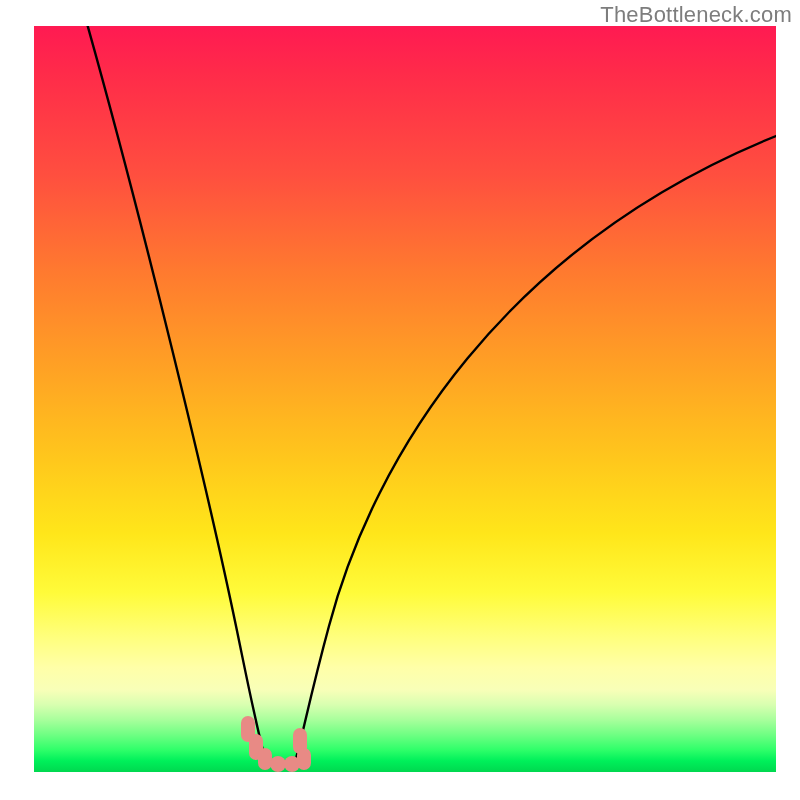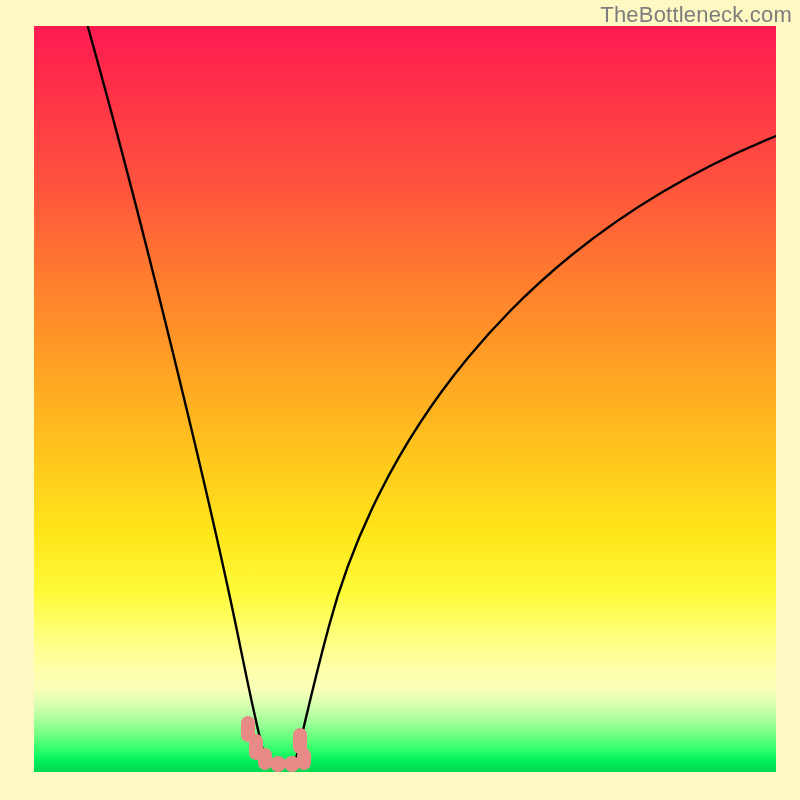--- a/index.html
+++ b/index.html
@@ -10,21 +10,21 @@
     background: #000;
     overflow: hidden;
     font-family: Arial, Helvetica, sans-serif;
   }
   .frame {
     position: absolute;
     left: 0;
     top: 0;
     width: 800px;
     height: 800px;
-    background: #fef9c3;
+    background: #ffffff;
   }
   .watermark {
     position: absolute;
     top: 2px;
     right: 8px;
     color: #7d7d7d;
     font-size: 22px;
     font-weight: 400;
     letter-spacing: 0.2px;
     z-index: 20;

